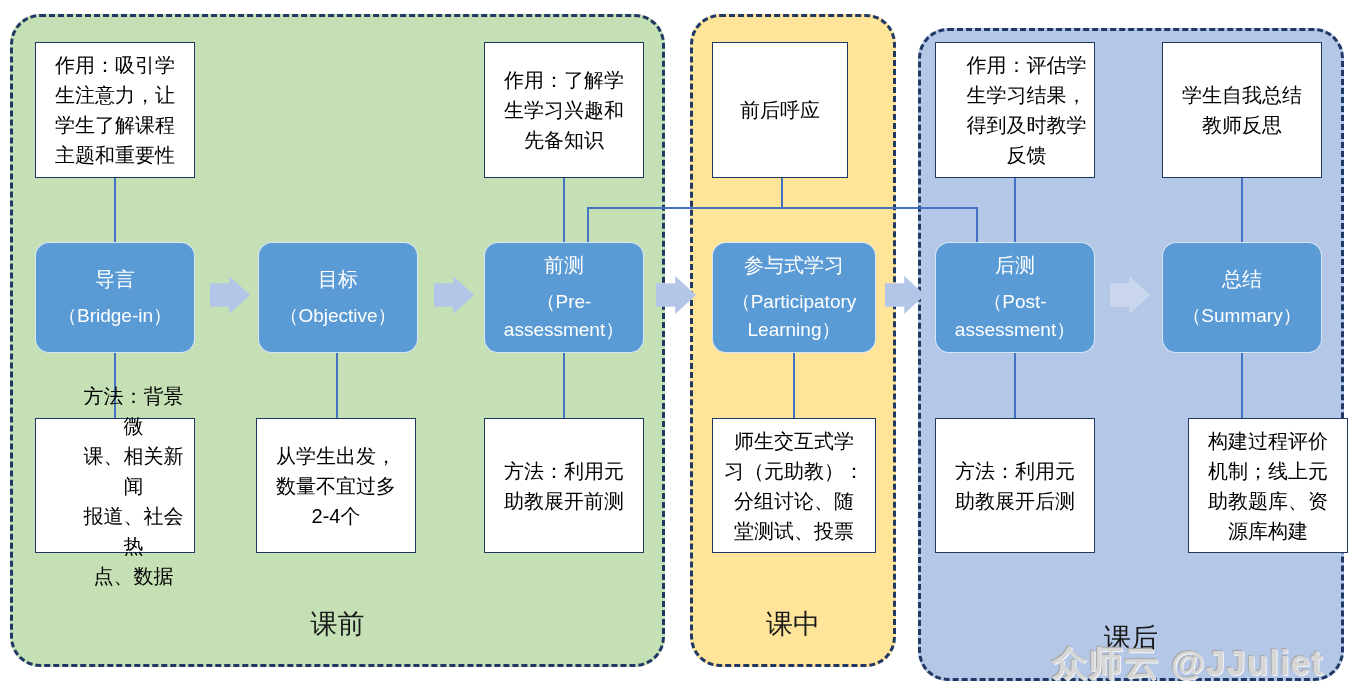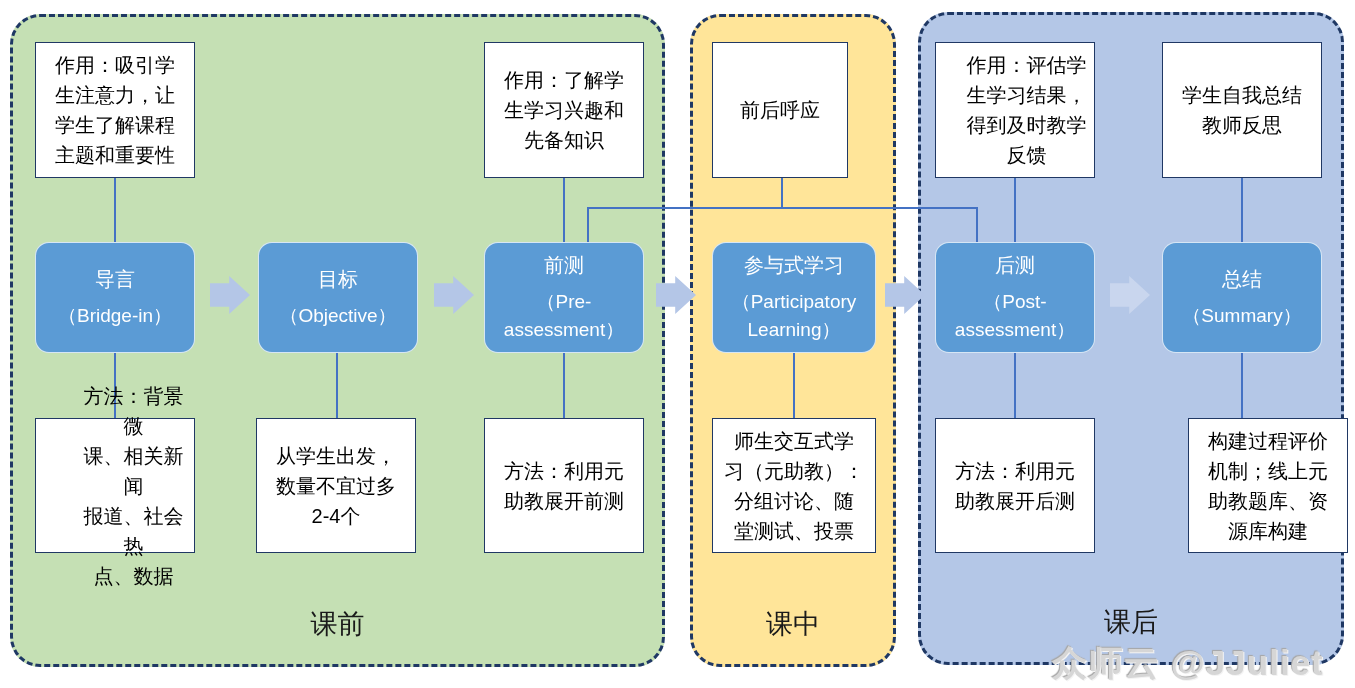--- a/index.html
+++ b/index.html
@@ -4,21 +4,21 @@
 <style>
   html,body{margin:0;padding:0;background:#ffffff;}
   .canvas{
     position:relative;width:1355px;height:688px;background:#ffffff;overflow:hidden;
     font-family:"Liberation Sans", sans-serif;color:#1a1a1a;
   }
   
   .phase{position:absolute;box-sizing:border-box;border:3px dashed #1f3864;border-radius:30px;z-index:0;}
   .phase-pre {left:10px;top:14px;width:655px;height:653px;background:#c5e0b4;}
   .phase-in  {left:690px;top:14px;width:206px;height:653px;background:#ffe599;}
-  .phase-post{left:918px;top:12px;width:426px;height:653px;background:#b4c7e7;font-family:Liberation Serif, serif;}
+  .phase-post{left:918px;top:28px;width:426px;height:653px;background:#b4c7e7;font-family:Liberation Serif, serif;}
   .phase-label{position:absolute;left:0;right:0;bottom:22px;text-align:center;font-size:27px;color:#1a1a1a;}
   
   .note{
     position:absolute;box-sizing:border-box;background:#ffffff;border:1.5px solid #203864;
     display:flex;align-items:center;justify-content:center;text-align:center;
     white-space:pre-line;font-size:20px;line-height:30px;color:#000000;z-index:3;padding:2px 3px;
   }
   
   .stage{
     position:absolute;box-sizing:border-box;background:#5b9bd5;border:1.5px solid rgba(255,255,255,0.75);

